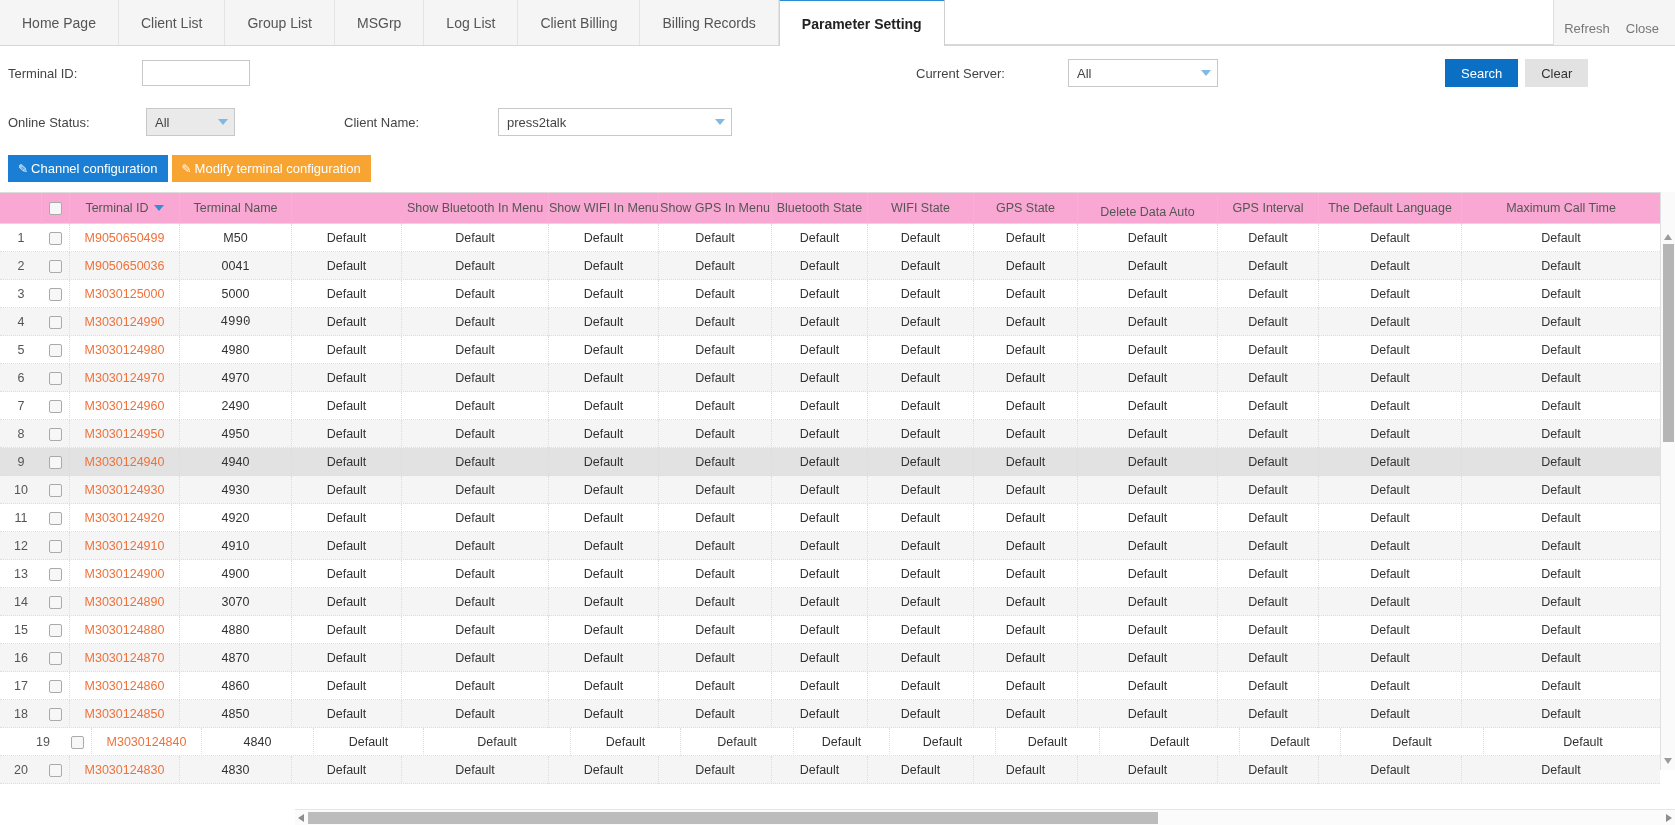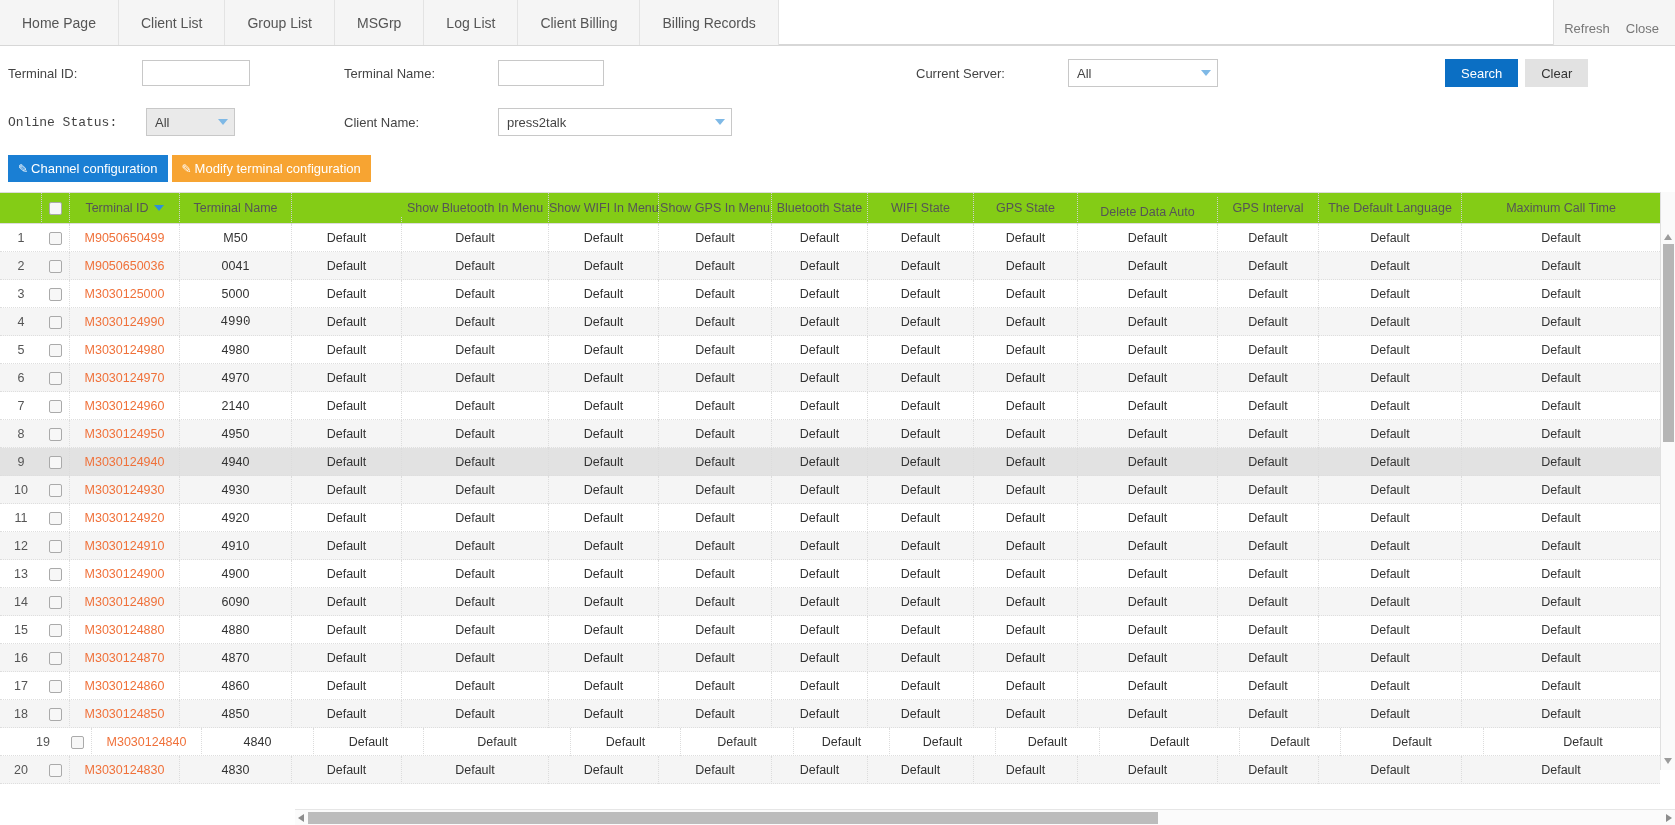--- a/index.html
+++ b/index.html
@@ -136,21 +136,21 @@
     position: absolute;
     left: 0; top: 192px;
     width: 1675px;
     height: 633px;
     background: #fff;
     border-top: 1px solid #dcdcdc;
     overflow: hidden;
   }
   .grid-head {
     height: 31px;
-    background: #84cc16;
+    background: #f9a8d4;
     border-bottom: 1px solid #dcdcdc;
     display: flex;
     align-items: center;
     width: 1660px;
     justify-content: flex-end;
   }
   .hcell {
     font-size: 12.5px;
     color: #555;
     text-align: center;
@@ -276,55 +276,54 @@
       </div>
       <div class="tab">
         <span>Log List</span>
       </div>
       <div class="tab">
         <span>Client Billing</span>
       </div>
       <div class="tab">
         <span>Billing Records</span>
       </div>
+      <div class="tab active">
+        <span>Parameter Setting</span>
+      </div>
     </div>
   <div class="tab-filler"></div>
   <div class="tabbar-right">
     <span class="link">Refresh</span>
     <span class="link">Close</span>
   </div>
 </div>
 
 <div class="filters">
 
   <div class="frow" style="left:8px; top:14px;">
     <span class="flabel" style="width:134px;">Terminal ID:</span>
     <input class="ftext" style="width: 108px;" value="">
   </div>
 
-  <div class="frow" style="left:344px; top:14px;">
-    <span class="flabel" style="width:154px;">Terminal Name:</span>
-    <input class="ftext" style="width: 106px;" value="">
-  </div>
 
   <div class="frow" style="left:916px; top:13px;">
     <span class="flabel" style="width:152px;">Current Server:</span>
     <div class="fsel" style="width:150px;">
       <span>All</span>
       <span class="caret"></span>
     </div>
   </div>
 
   <div class="frow" style="left:1445px; top:13px; gap:7px;">
     <button class="btn btn-primary">Search</button>
     <button class="btn btn-default">Clear</button>
   </div>
 
   <div class="frow" style="left:8px; top:62px;">
-    <span class="flabel" style="width:138px;font-family:Liberation Mono, monospace;">Online Status:</span>
+    <span class="flabel" style="width:138px;">Online Status:</span>
     <div class="fsel grey" style="width:89px;">
       <span>All</span>
       <span class="caret"></span>
     </div>
   </div>
 
   <div class="frow" style="left:344px; top:62px;">
     <span class="flabel" style="width:154px;">Client Name:</span>
     <div class="fsel" style="width:234px;">
       <span>press2talk</span>
@@ -462,21 +461,21 @@
         <div class="cell" style="width: 104px;">Default</div>
         <div class="cell" style="width: 140px;">Default</div>
         <div class="cell" style="width: 101px;">Default</div>
         <div class="cell" style="width: 143px;">Default</div>
         <div class="cell" style="width: 198px;">Default</div>
       </div>
       <div class="row odd">
         <div class="cell idx" style="width: 42px;">7</div>
         <div class="cell" style="width: 28px;"><span class="cbx"></span></div>
         <div class="cell link" style="width: 110px;">M3030124960</div>
-        <div class="cell" style="width: 112px;">2140</div>
+        <div class="cell" style="width: 112px;">2490</div>
         <div class="cell" style="width: 110px;">Default</div>
         <div class="cell" style="width: 147px;">Default</div>
         <div class="cell" style="width: 110px;">Default</div>
         <div class="cell" style="width: 113px;">Default</div>
         <div class="cell" style="width: 96px;">Default</div>
         <div class="cell" style="width: 106px;">Default</div>
         <div class="cell" style="width: 104px;">Default</div>
         <div class="cell" style="width: 140px;">Default</div>
         <div class="cell" style="width: 101px;">Default</div>
         <div class="cell" style="width: 143px;">Default</div>
@@ -581,21 +580,21 @@
         <div class="cell" style="width: 104px;">Default</div>
         <div class="cell" style="width: 140px;">Default</div>
         <div class="cell" style="width: 101px;">Default</div>
         <div class="cell" style="width: 143px;">Default</div>
         <div class="cell" style="width: 198px;">Default</div>
       </div>
       <div class="row even">
         <div class="cell idx" style="width: 42px;">14</div>
         <div class="cell" style="width: 28px;"><span class="cbx"></span></div>
         <div class="cell link" style="width: 110px;">M3030124890</div>
-        <div class="cell" style="width: 112px;">6090</div>
+        <div class="cell" style="width: 112px;">3070</div>
         <div class="cell" style="width: 110px;">Default</div>
         <div class="cell" style="width: 147px;">Default</div>
         <div class="cell" style="width: 110px;">Default</div>
         <div class="cell" style="width: 113px;">Default</div>
         <div class="cell" style="width: 96px;">Default</div>
         <div class="cell" style="width: 106px;">Default</div>
         <div class="cell" style="width: 104px;">Default</div>
         <div class="cell" style="width: 140px;">Default</div>
         <div class="cell" style="width: 101px;">Default</div>
         <div class="cell" style="width: 143px;">Default</div>

